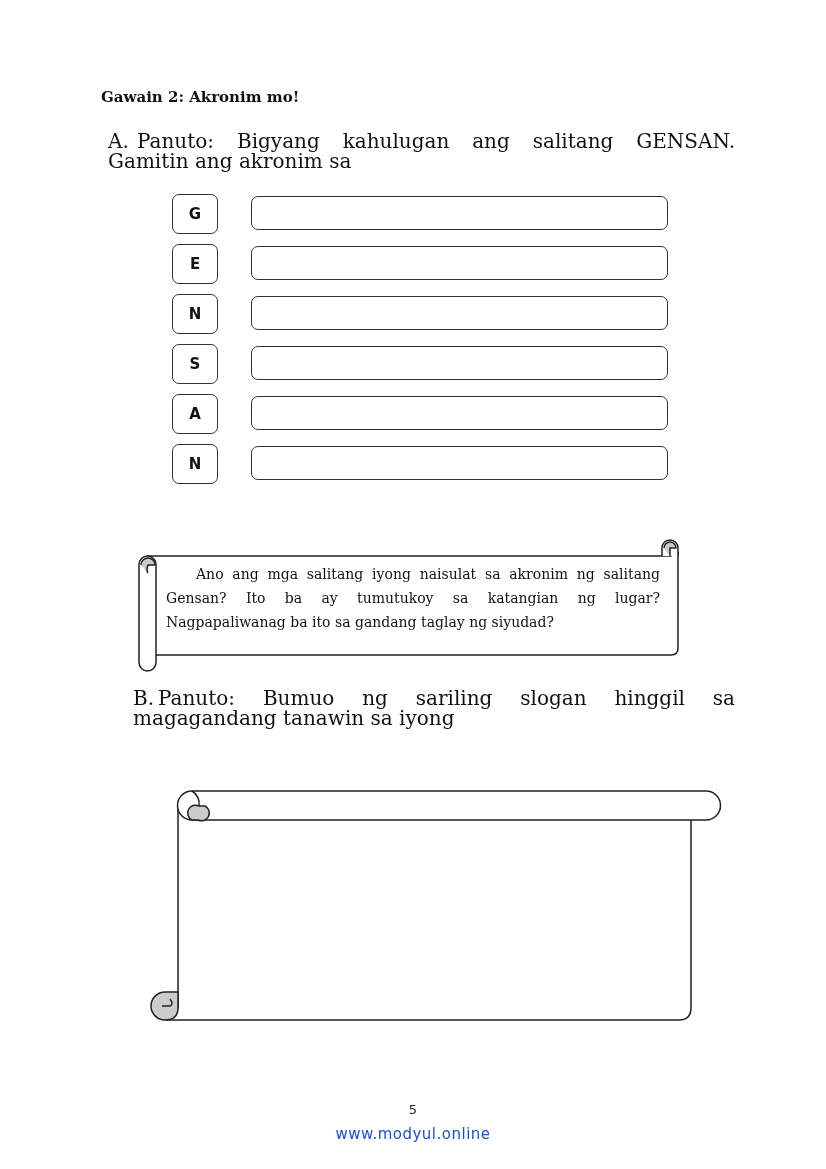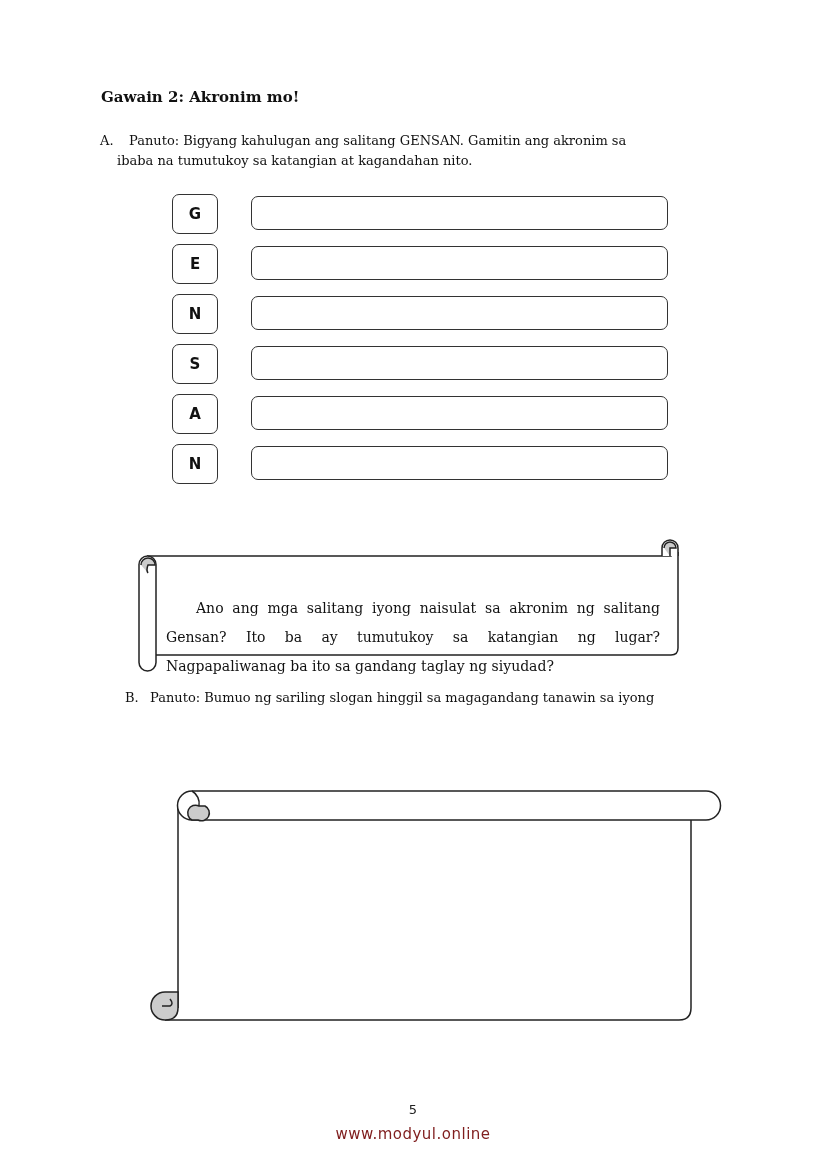--- a/index.html
+++ b/index.html
@@ -1,47 +1,46 @@
 <!DOCTYPE html>
 <html><head>
 <meta charset="utf-8">
 <style>
   html, body { margin: 0; padding: 0; background: #ffffff; }
   body { width: 826px; height: 1169px; position: relative; overflow: hidden;
          font-family: "DejaVu Serif", "Liberation Serif", serif; color: #111; }
   .abs { position: absolute; }
   .title { left: 101px; top: 88px; font-size: 15px; font-weight: bold; font-family: "DejaVu Serif", serif; }
-  .instr { font-size: 13px; line-height: 20px; text-align: justify; }
+  .instr { font-size: 20px; line-height: 20px; text-align: justify; margin-left: 8px; }
   .instrA { left: 100px; top: 131px; width: 627px; }
   .instrA .lbl { display: inline-block; width: 29px; }
   .instrA .l2 { padding-left: 17px; display:block; text-align:left; }
   .letterbox { width: 44px; height: 38px; border: 1.5px solid #333; border-radius: 7px;
                display: flex; align-items: center; justify-content: center;
                font-family: "DejaVu Sans", "Liberation Sans", sans-serif; font-weight: bold; font-size: 15px; background:#fff; }
   .answerbox { width: 415px; height: 32px; border: 1.5px solid #333; border-radius: 7px; background:#fff; }
-  .quote-text { left: 166px; top: 562px; width: 494px; font-size: 14px; line-height: 29px; text-align: justify; margin-top: 32px; }
+  .quote-text { left: 166px; top: 562px; width: 494px; font-size: 14px; line-height: 24px; text-align: justify; }
   .quote-text .indent { text-indent: 30px; }
   .quote-sign { text-align: right; }
   .instrB { left: 125px; top: 688px; width: 602px; }
   .instrB .lbl { display: inline-block; width: 25px; }
   .instrB .l2 { padding-left: 25px; display:block; text-align:left; }
   .pagenum { left: 0; width: 826px; top: 1102px; text-align: center; font-size: 13px;
              font-family: "DejaVu Sans", sans-serif; color: #222; }
   .watermark { left: 0; width: 826px; top: 1125px; text-align: center; font-size: 15px;
-               font-family: "DejaVu Sans", sans-serif; color: #7f1d1d; letter-spacing: 0.5px; }
+               font-family: "DejaVu Sans", sans-serif; color: #1d4ed8; letter-spacing: 0.5px; }
   svg { position: absolute; left: 0; top: 0; }
 </style>
 </head>
 <body>
 
 <div class="abs title">Gawain 2: Akronim mo!</div>
 
 <div class="abs instr instrA">
   <span class="lbl">A.</span><span>Panuto: Bigyang kahulugan ang salitang GENSAN. Gamitin ang akronim sa</span>
-  <span class="l2">ibaba na tumutukoy sa katangian at kagandahan nito.</span>
 </div>
 
 <div class="abs" style="left:172px; top:194px;">
   <div class="letterbox">G</div>
 </div>
 <div class="abs answerbox" style="left:251px; top:196px;"></div>
 
 <div class="abs" style="left:172px; top:244px;">
   <div class="letterbox">E</div>
 </div>

